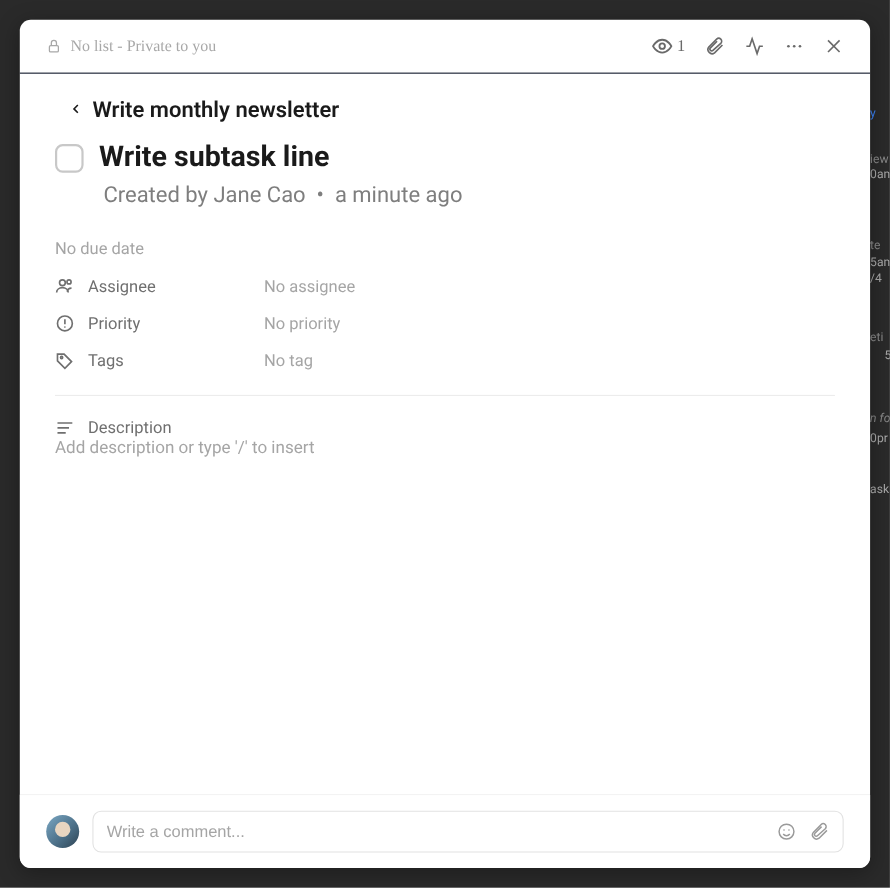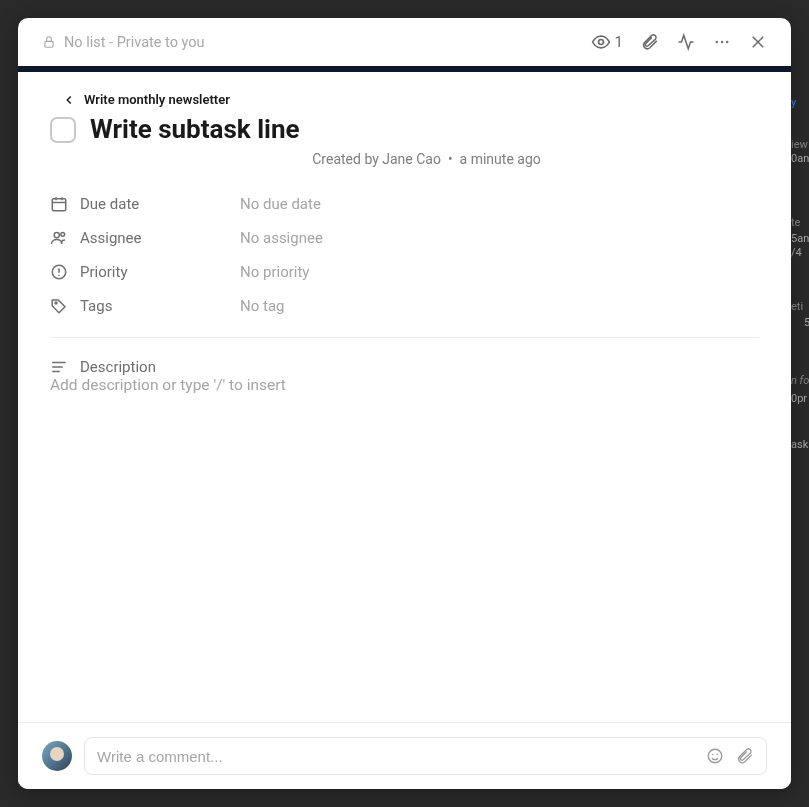--- a/index.html
+++ b/index.html
@@ -28,21 +28,22 @@
       display: flex;
       flex-direction: column;
       box-shadow: 0 4px 20px rgba(0,0,0,0.3);
     }
 
     .modal-header {
       display: flex;
       align-items: center;
       justify-content: space-between;
       padding: 14px 24px;
-      border-bottom: 6px solid #0f172a;
+      border-bottom: 1px solid #0f172a;
+      font-family: Liberation Serif, serif;
     }
 
     .header-left {
       display: flex;
       align-items: center;
       gap: 8px;
       color: #a8a8a8;
       font-size: 14.5px;
     }
 
@@ -74,24 +75,24 @@
     .modal-body {
       flex: 1;
       padding: 20px 32px 0 32px;
       overflow: auto;
     }
 
     .breadcrumb {
       display: flex;
       align-items: center;
       gap: 8px;
-      font-size: 13px;
+      font-size: 20px;
       font-weight: 600;
       color: #1a1a1a;
-      margin-bottom: 8px;
+      margin-bottom: 18px;
       margin-left: 12px;
     }
 
     .title-row {
       display: flex;
       align-items: flex-start;
       gap: 14px;
       margin-bottom: 6px;
     }
 
@@ -106,25 +107,24 @@
     }
 
     .title-text {
       font-size: 26px;
       font-weight: 700;
       color: #1a1a1a;
       line-height: 1.15;
     }
 
     .meta-line {
-      font-size: 14px;
+      font-size: 20px;
       color: #7e7e7e;
       margin-left: 44px;
       margin-bottom: 28px;
-      text-align: center;
     }
 
     .field-list {
       display: flex;
       flex-direction: column;
       gap: 16px;
       margin-bottom: 22px;
     }
 
     .field-row {
@@ -335,31 +335,20 @@
 
     <div class="meta-line">
       <span>Created by Jane Cao</span>
       &nbsp;<span>•</span>&nbsp;
       <span>a minute ago</span>
     </div>
 
     <div class="field-list">
 
       <div class="field-row">
-        <div class="field-label">
-          <span class="icon">
-            <svg width="18" height="18" viewBox="0 0 24 24" fill="none" stroke="currentColor" stroke-width="2">
-              <rect x="3" y="5" width="18" height="16" rx="2"></rect>
-              <line x1="3" y1="10" x2="21" y2="10"></line>
-              <line x1="8" y1="3" x2="8" y2="7"></line>
-              <line x1="16" y1="3" x2="16" y2="7"></line>
-            </svg>
-          </span>
-          <span>Due date</span>
-        </div>
         <div class="field-value">No due date</div>
       </div>
 
       <div class="field-row">
         <div class="field-label">
           <span class="icon">
             <svg width="18" height="18" viewBox="0 0 24 24" fill="none" stroke="currentColor" stroke-width="2">
               <circle cx="9" cy="8" r="3.5"></circle>
               <path d="M2 20c0-3.5 3-6 7-6s7 2.5 7 6"></path>
               <circle cx="17" cy="7" r="2.5"></circle>

